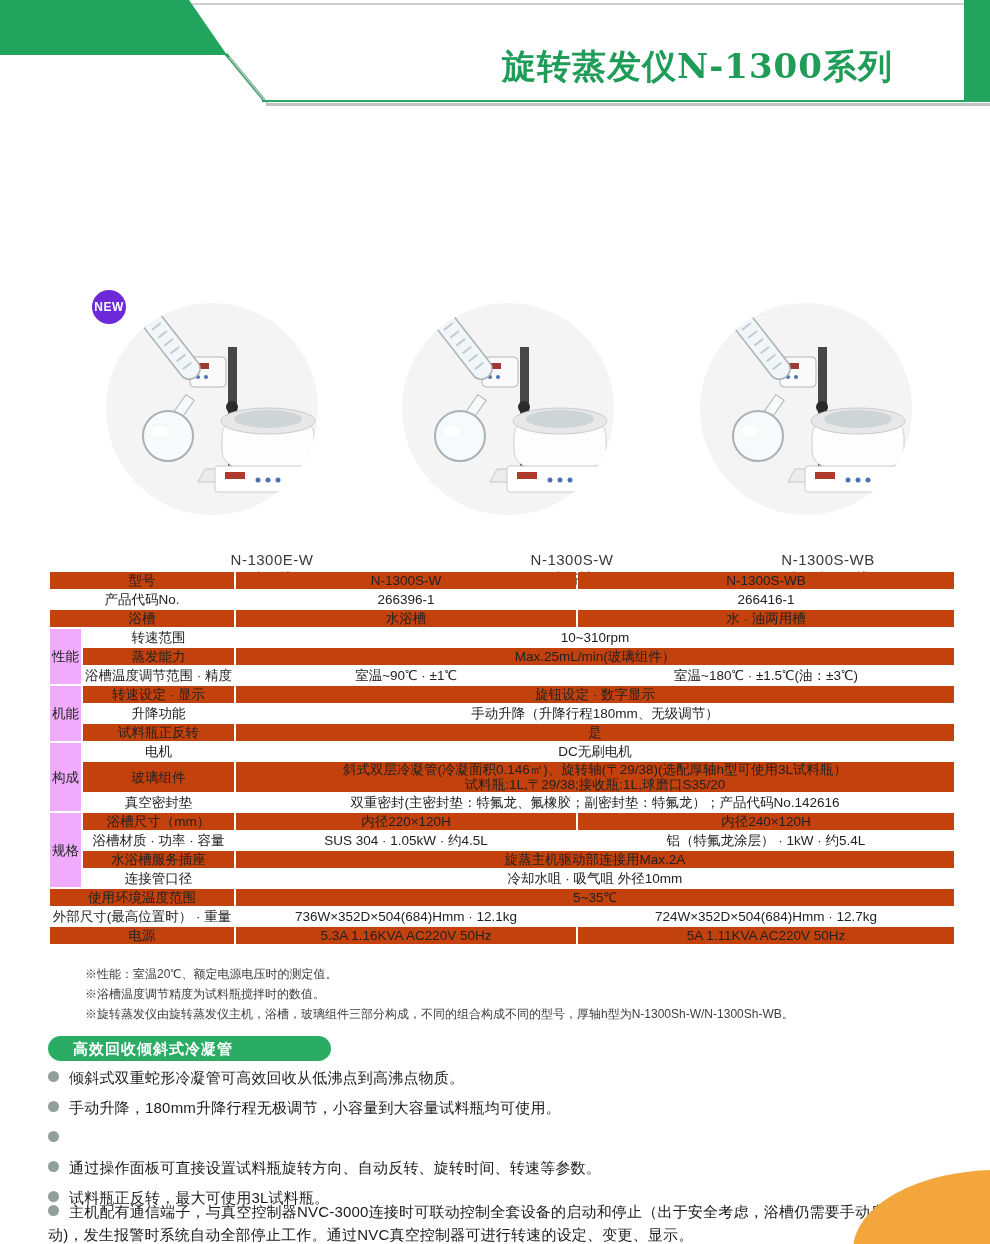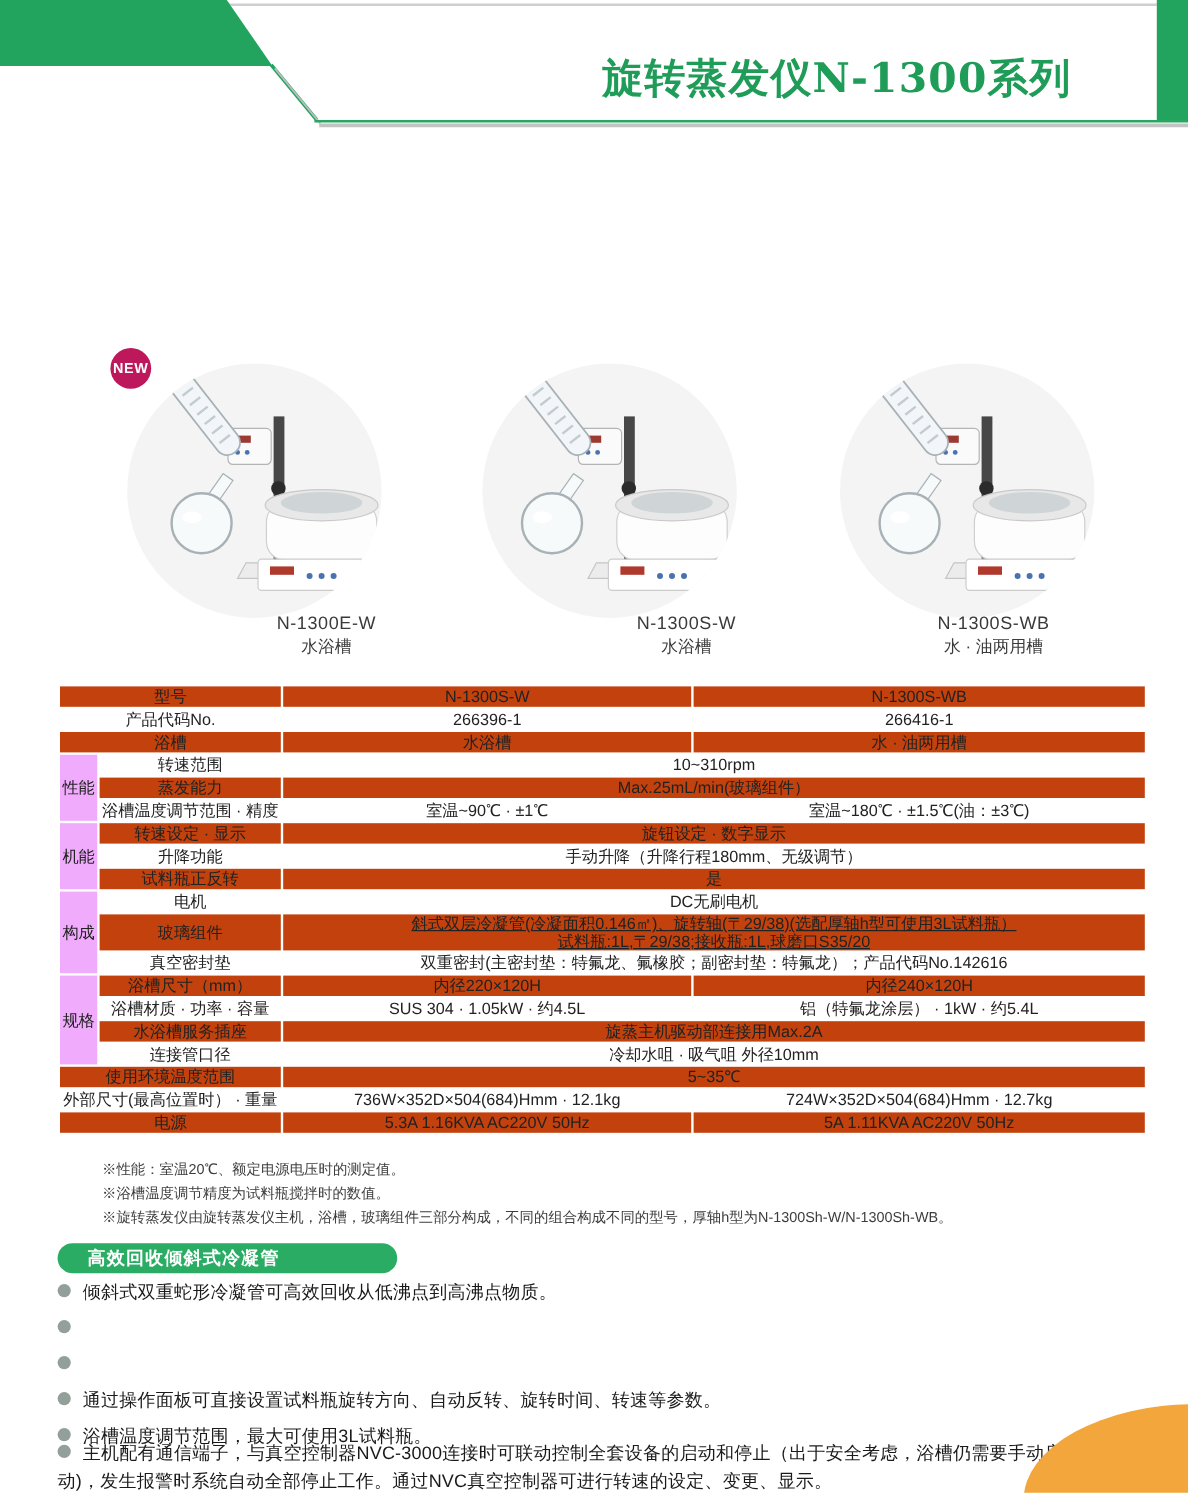--- a/index.html
+++ b/index.html
@@ -10,49 +10,49 @@
   
   .hdr-deco{position:absolute;left:0;top:0;}
   .page-title{
     position:absolute;left:430px;top:40px;width:535px;height:52px;
     text-align:center;font-family:"DejaVu Serif","Liberation Serif",serif;
     font-weight:bold;font-size:34px;color:#1e9c58;letter-spacing:1px;line-height:52px;
   }
   
   .new-badge{
     position:absolute;left:92px;top:290px;width:34px;height:34px;border-radius:50%;
-    background:#be185d;color:#fff;font-weight:bold;font-size:12px;
+    background:#6d28d9;color:#fff;font-weight:bold;font-size:12px;
     display:flex;align-items:center;justify-content:center;letter-spacing:.5px;
   }
   .prod-circle{
     position:absolute;top:303px;width:212px;height:212px;border-radius:50%;
     background:#f4f4f4;overflow:hidden;
   }
   .pc1{left:106px;} .pc2{left:402px;} .pc3{left:700px;}
   .prod-label{position:absolute;text-align:center;width:220px;}
-  .prod-label .model{font-size:15px;color:#3a3a3a;letter-spacing:.5px;}
+  .prod-label .model{font-size:15px;color:#3a3a3a;letter-spacing:.5px;margin-top:40px;}
   .prod-label .bath{font-size:14px;color:#3a3a3a;margin-top:2px;}
   .pl1{left:162px;top:511px;} .pl2{left:462px;top:511px;} .pl3{left:718px;top:511px;}
   
   table.spec{
     position:absolute;left:48px;top:570px;border-collapse:separate;border-spacing:2px;
     table-layout:fixed;
   }
   table.spec td{
     height:17px;padding:0 2px;text-align:center;font-size:13.5px;line-height:1.12;
     color:#222;overflow:hidden;white-space:nowrap;
   }
   td.g{background:#c2410c;}
   td.grp{
     background:#f0abfc;font-size:13px;line-height:1.1;word-break:break-all;
     white-space:normal;padding:0 6px;color:#333;
   }
   td.small{font-size:10.5px;}
   td.blue{color:#4557a7;}
-  td.dbl{height:36px;white-space:normal;font-size:12.5px;line-height:1.35;text-decoration:underline;}
+  td.dbl{height:36px;white-space:normal;font-size:12.5px;line-height:1.35;}
   
   .footnote{position:absolute;left:85px;font-size:12px;color:#3d3d3d;white-space:nowrap;}
   .fn1{top:966px;} .fn2{top:986px;} .fn3{top:1006px;}
   
   .feature-banner{
     position:absolute;left:48px;top:1036px;width:258px;height:25px;border-radius:13px;
     background:#2bac64;color:#fff;font-weight:bold;font-size:15px;line-height:25px;
     padding-left:25px;letter-spacing:1px;
   }
   .feat{position:absolute;left:48px;width:900px;font-size:15px;color:#1a1a1a;line-height:23px;}
@@ -257,28 +257,28 @@
 <div class="footnote fn1">※性能：室温20℃、额定电源电压时的测定值。</div>
 <div class="footnote fn2">※浴槽温度调节精度为试料瓶搅拌时的数值。</div>
 <div class="footnote fn3">※旋转蒸发仪由旋转蒸发仪主机，浴槽，玻璃组件三部分构成，不同的组合构成不同的型号，厚轴h型为N-1300Sh-W/N-1300Sh-WB。</div>
 
 <div class="feature-banner">高效回收倾斜式冷凝管</div>
 
 <div class="feat f1">
   <span class="dot"></span><span class="txt">倾斜式双重蛇形冷凝管可高效回收从低沸点到高沸点物质。</span>
 </div>
 <div class="feat f2">
-  <span class="dot"></span>
+  <span class="dot"></span><span class="txt">手动升降，180mm升降行程无极调节，小容量到大容量试料瓶均可使用。</span>
 </div>
 <div class="feat f3">
   <span class="dot"></span>
 </div>
 <div class="feat f4">
   <span class="dot"></span><span class="txt">通过操作面板可直接设置试料瓶旋转方向、自动反转、旋转时间、转速等参数。</span>
 </div>
 <div class="feat f5">
-  <span class="dot"></span><span class="txt">浴槽温度调节范围，最大可使用3L试料瓶。</span>
+  <span class="dot"></span><span class="txt">试料瓶正反转，最大可使用3L试料瓶。</span>
 </div>
 <div class="feat f6">
   <span class="dot"></span><span class="txt wrapblock">主机配有通信端子，与真空控制器NVC-3000连接时可联动控制全套设备的启动和停止（出于安全考虑，浴槽仍需要手动启动)，发生报警时系统自动全部停止工作。通过NVC真空控制器可进行转速的设定、变更、显示。</span>
 </div>
 
 <div class="orange-corner"></div>
 
 </body></html>

